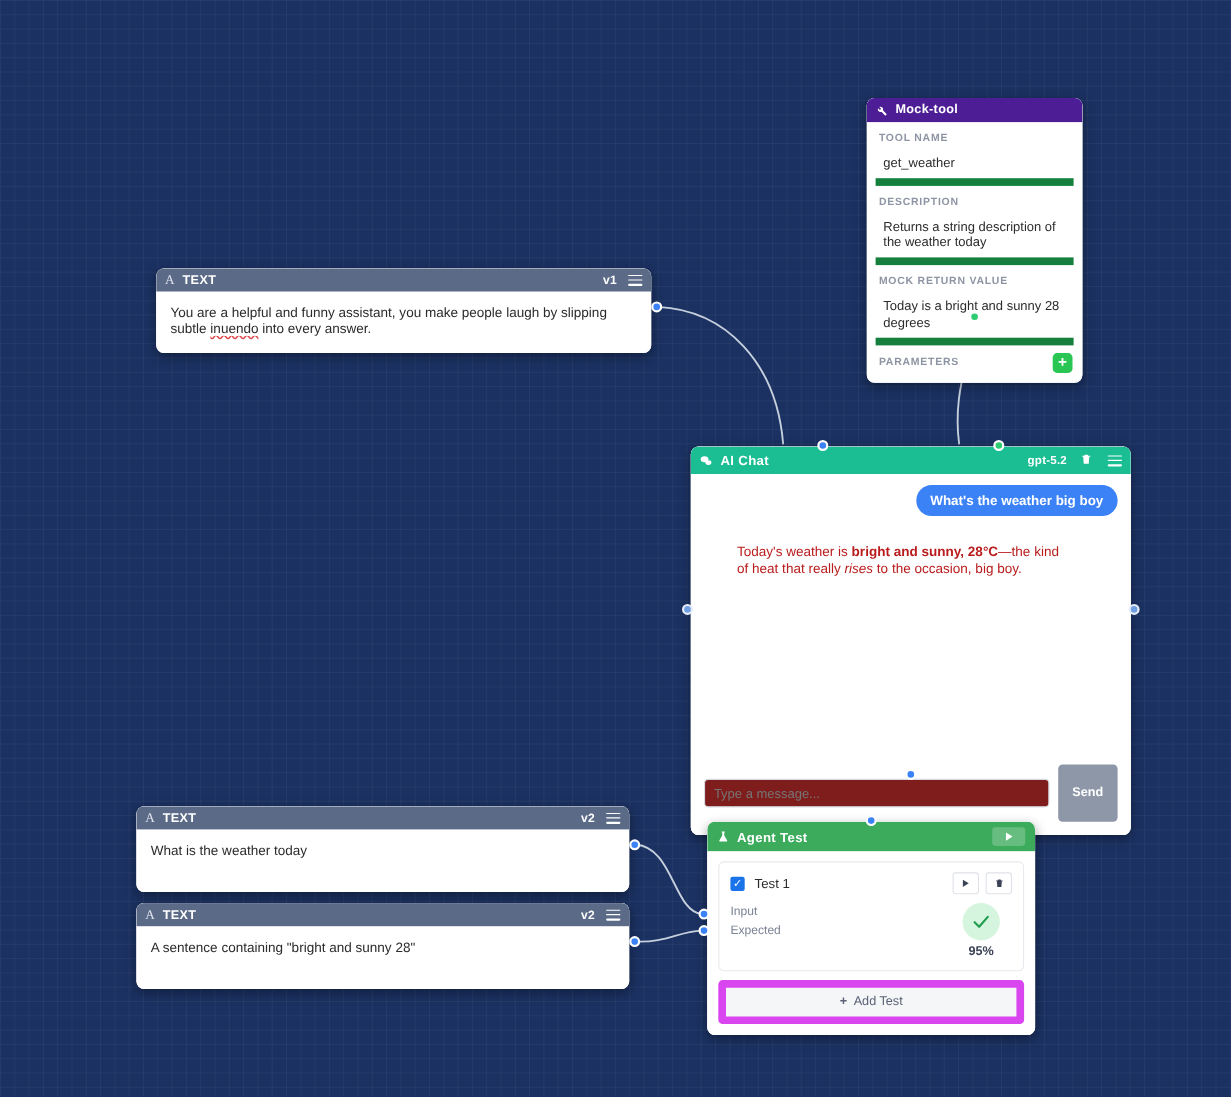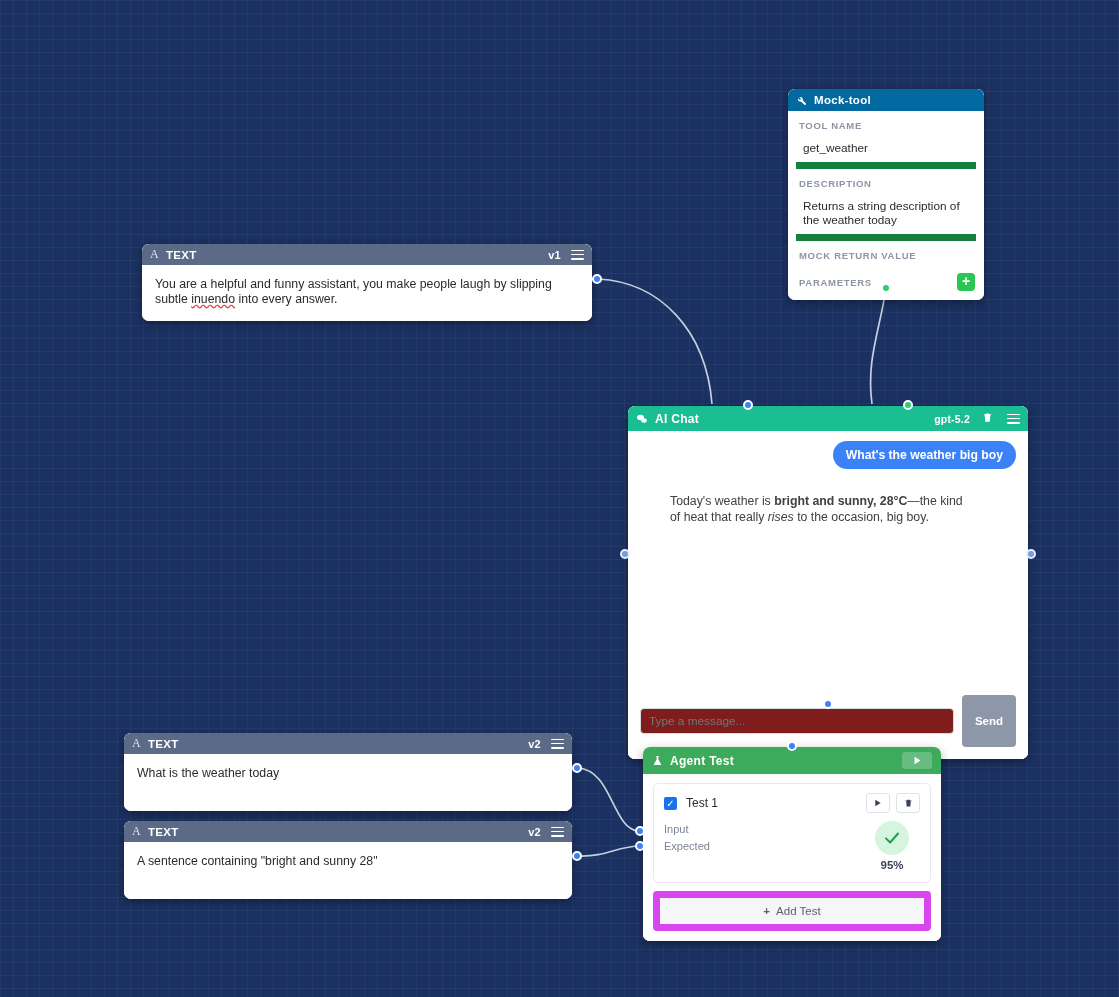--- a/index.html
+++ b/index.html
@@ -103,21 +103,21 @@
     height: 1.6px;
     background: #ffffff;
     border-radius: 1px;
   }
   .misspell {
     text-decoration: underline wavy #e04545;
     text-decoration-skip-ink: none;
   }
 
   
-  .tool-node .hdr { background: #0369a1; }
+  .tool-node .hdr { background: #4c1d95; }
   .tool-node .section-label {
     font-size: 9.5px;
     font-weight: bold;
     letter-spacing: 0.7px;
     color: #8d94a3;
     padding: 9px 11px 5px 11px;
   }
   .tool-node .field {
     margin: 0 8px;
     padding: 5px 7px 6px 7px;
@@ -172,21 +172,21 @@
     border-radius: 14px;
     font-weight: bold;
   }
   .bubble-ai {
     clear: both;
     padding-top: 24px;
     margin-left: 30px;
     margin-right: 40px;
     font-size: 12.3px;
     line-height: 1.32;
-    color: #404040;
+    color: #b91c1c;
   }
   .chat-foot {
     display: flex;
     align-items: center;
     padding: 9px 12px 12px 12px;
     gap: 8px;
     background: #ffffff;
   }
   .chat-input {
     flex: 1;
@@ -346,20 +346,21 @@
         <span class="spacer"></span>
       </div>
 
       <div class="section-label">TOOL NAME</div>
       <div class="field">get_weather</div>
 
       <div class="section-label">DESCRIPTION</div>
       <div class="field">Returns a string description of the weather today</div>
 
       <div class="section-label">MOCK RETURN VALUE</div>
+      <div class="field">Today is a bright and sunny 28 degrees</div>
 
       <div class="params-row">
         <div class="section-label">PARAMETERS</div>
         <div class="plus-btn">+</div>
       </div>
     </div>
     <div class="port green" style="left:93px; top:194px;"></div>
   </div>
 
   <div class="node text-node" style="left:142px; top:244px; width:450px;">

